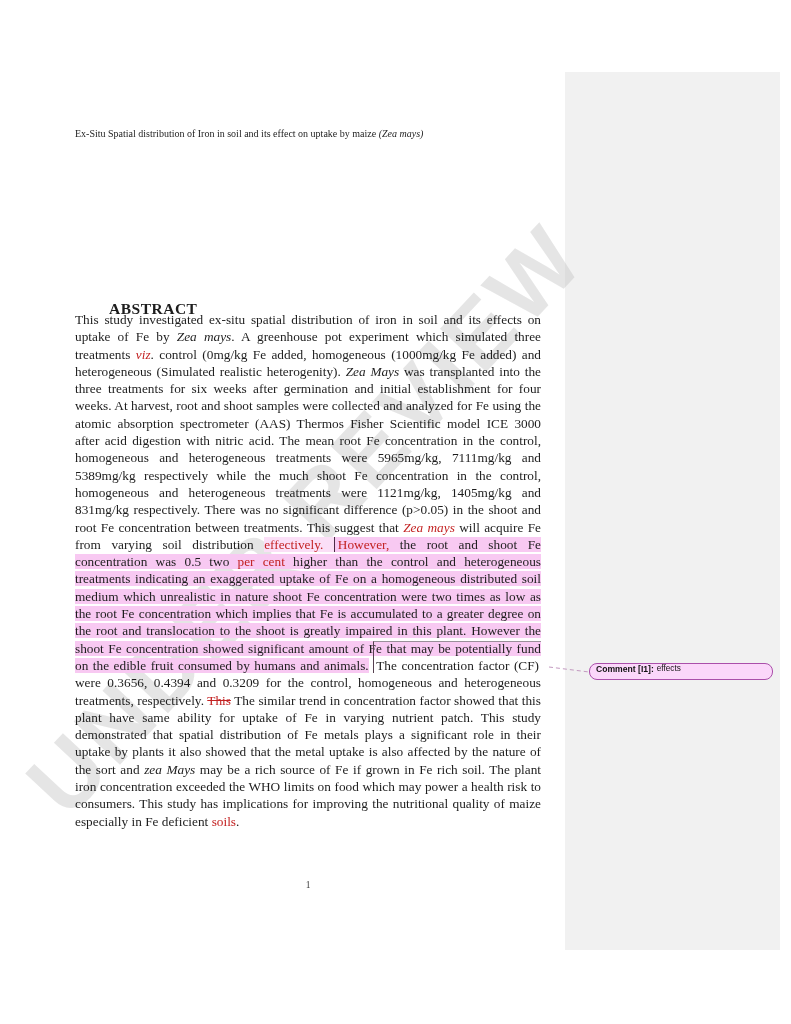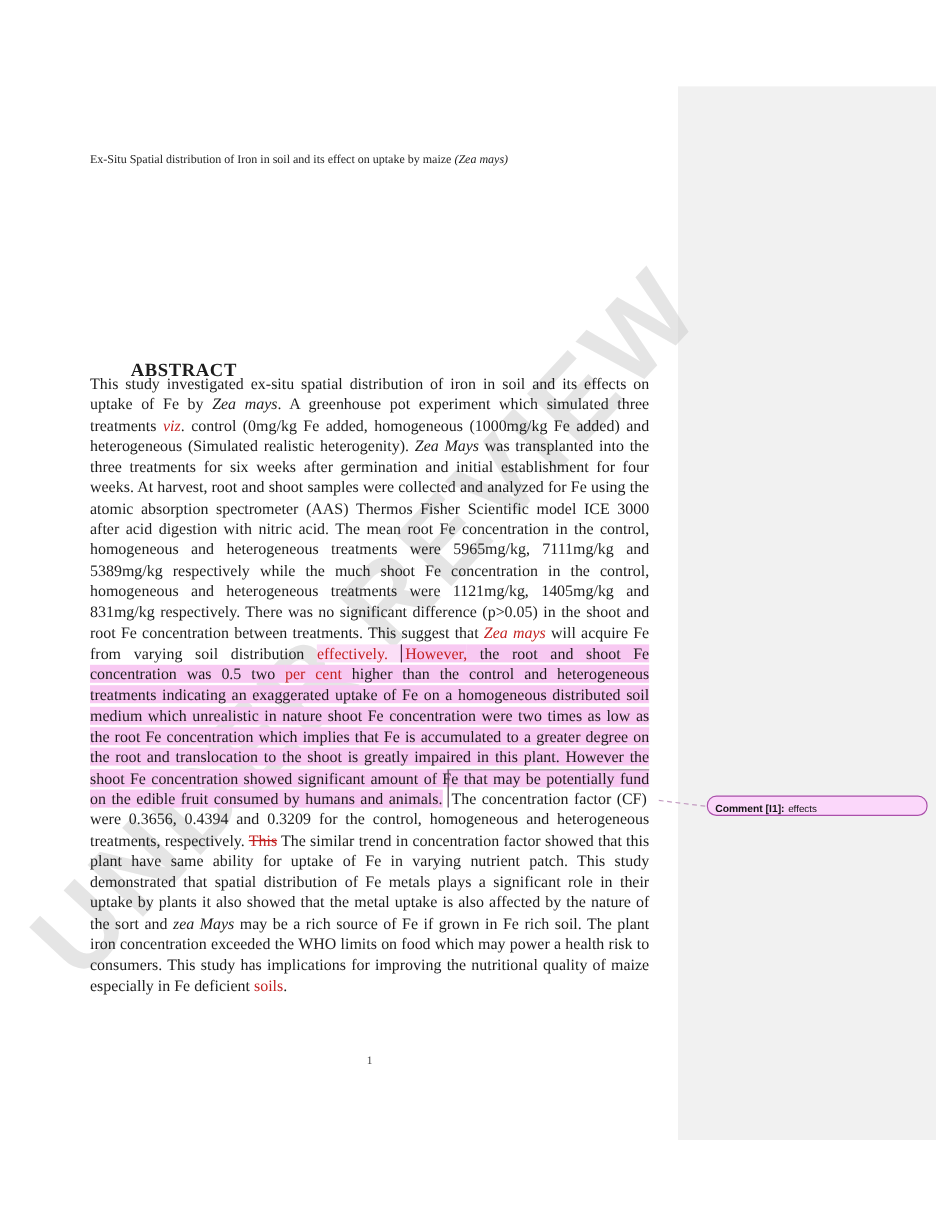--- a/index.html
+++ b/index.html
@@ -45,21 +45,21 @@
   }
   .page-number{
     position:absolute;left:75px;top:880px;width:466px;text-align:center;
     font-size:9.5px;color:#3c3c3c;
   }
   .connector{position:absolute;left:0;top:0;z-index:3;pointer-events:none;}
   .comment-balloon{
     position:absolute;left:589px;top:663px;width:184px;height:17px;z-index:4;
     background:var(--balloon_bg,#fbd7fa);
     border:1px solid var(--balloon_border,#aa4faa);
-    border-radius:8px;display:flex;align-items:flex-end;
+    border-radius:8px;display:flex;align-items:flex-start;
     padding:0 6px;box-sizing:border-box;
     font-family:"Liberation Sans",sans-serif;font-size:8.6px;color:#111;
     white-space:nowrap;overflow:hidden;
   }
   .comment-balloon .lbl{font-weight:700;margin-right:3px;}
   .comment-balloon .txt{font-size:8.2px;}
 </style>
 </head>
 <body>
 

